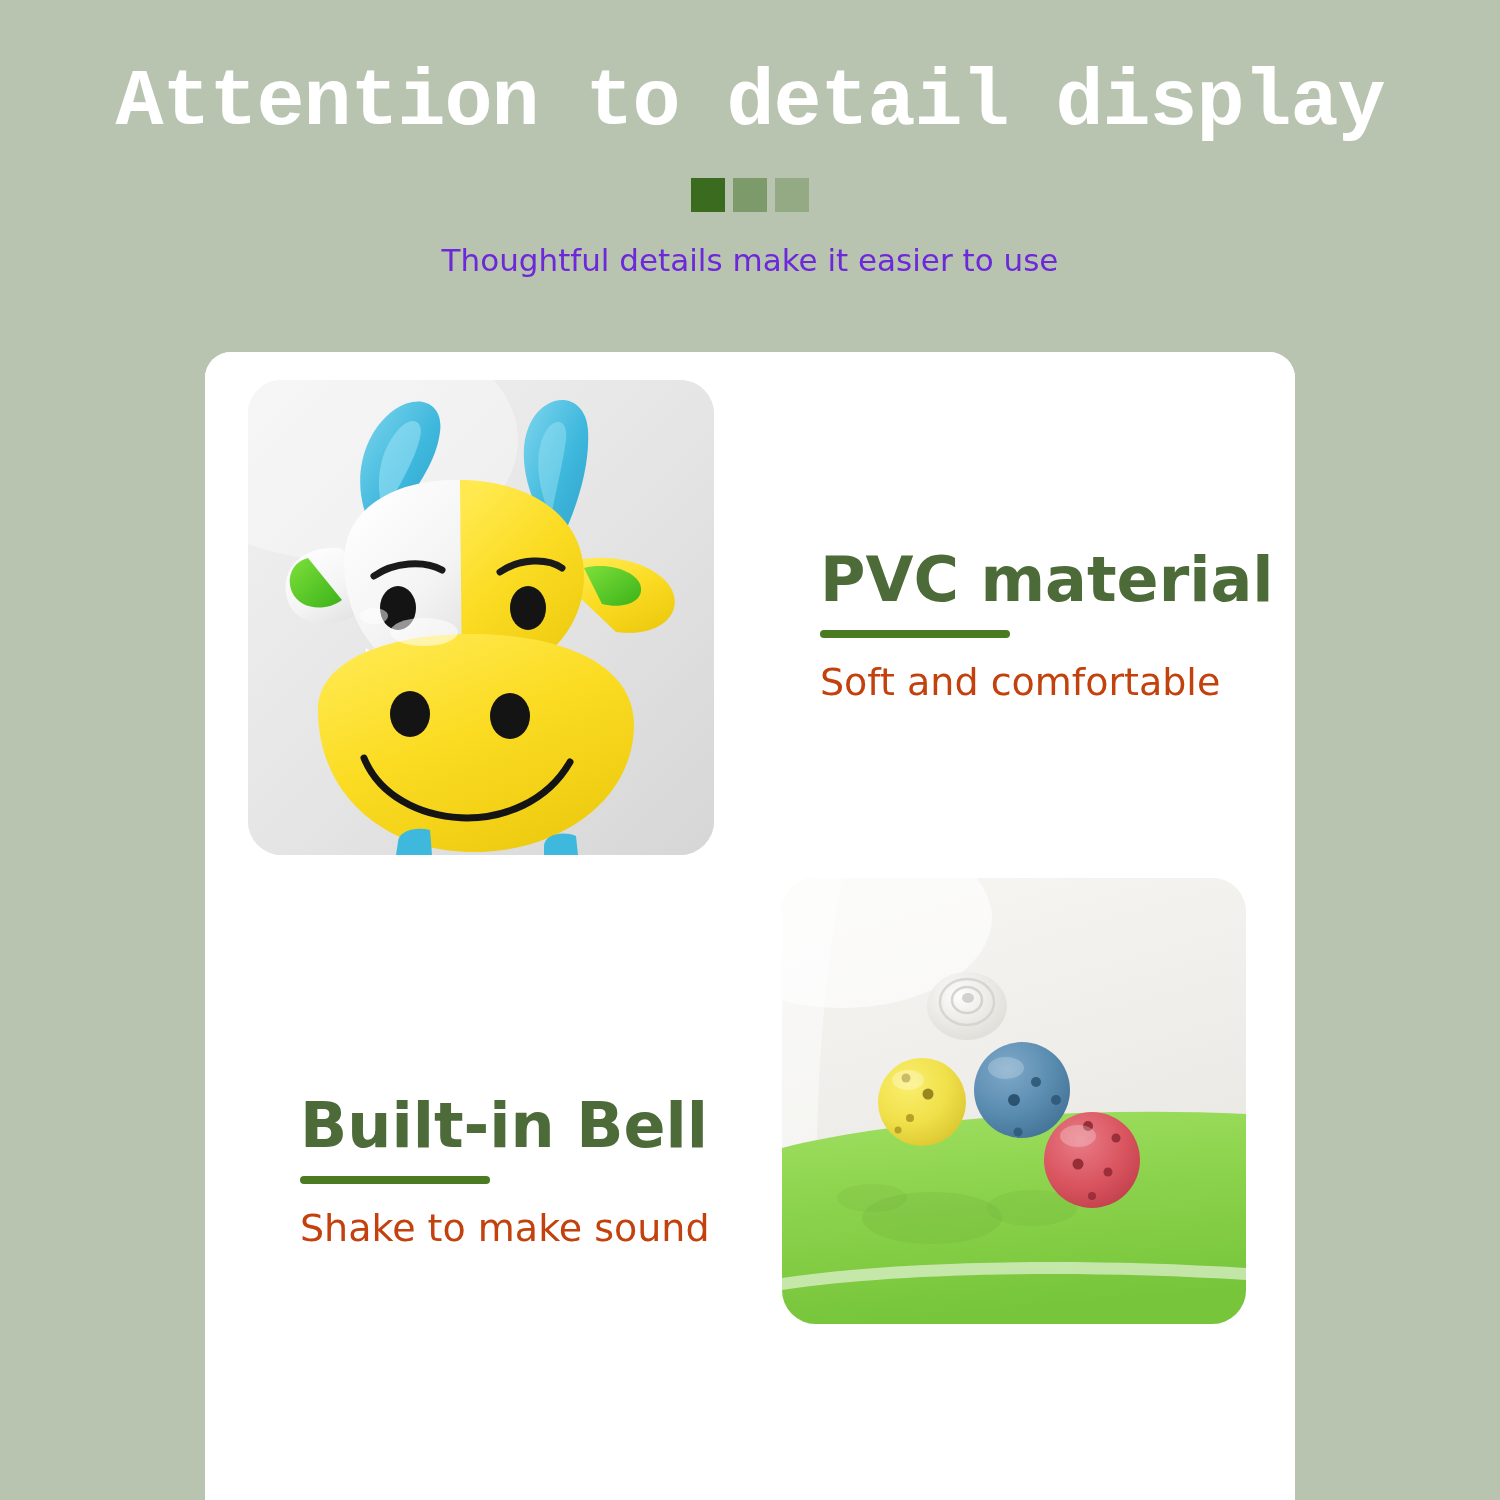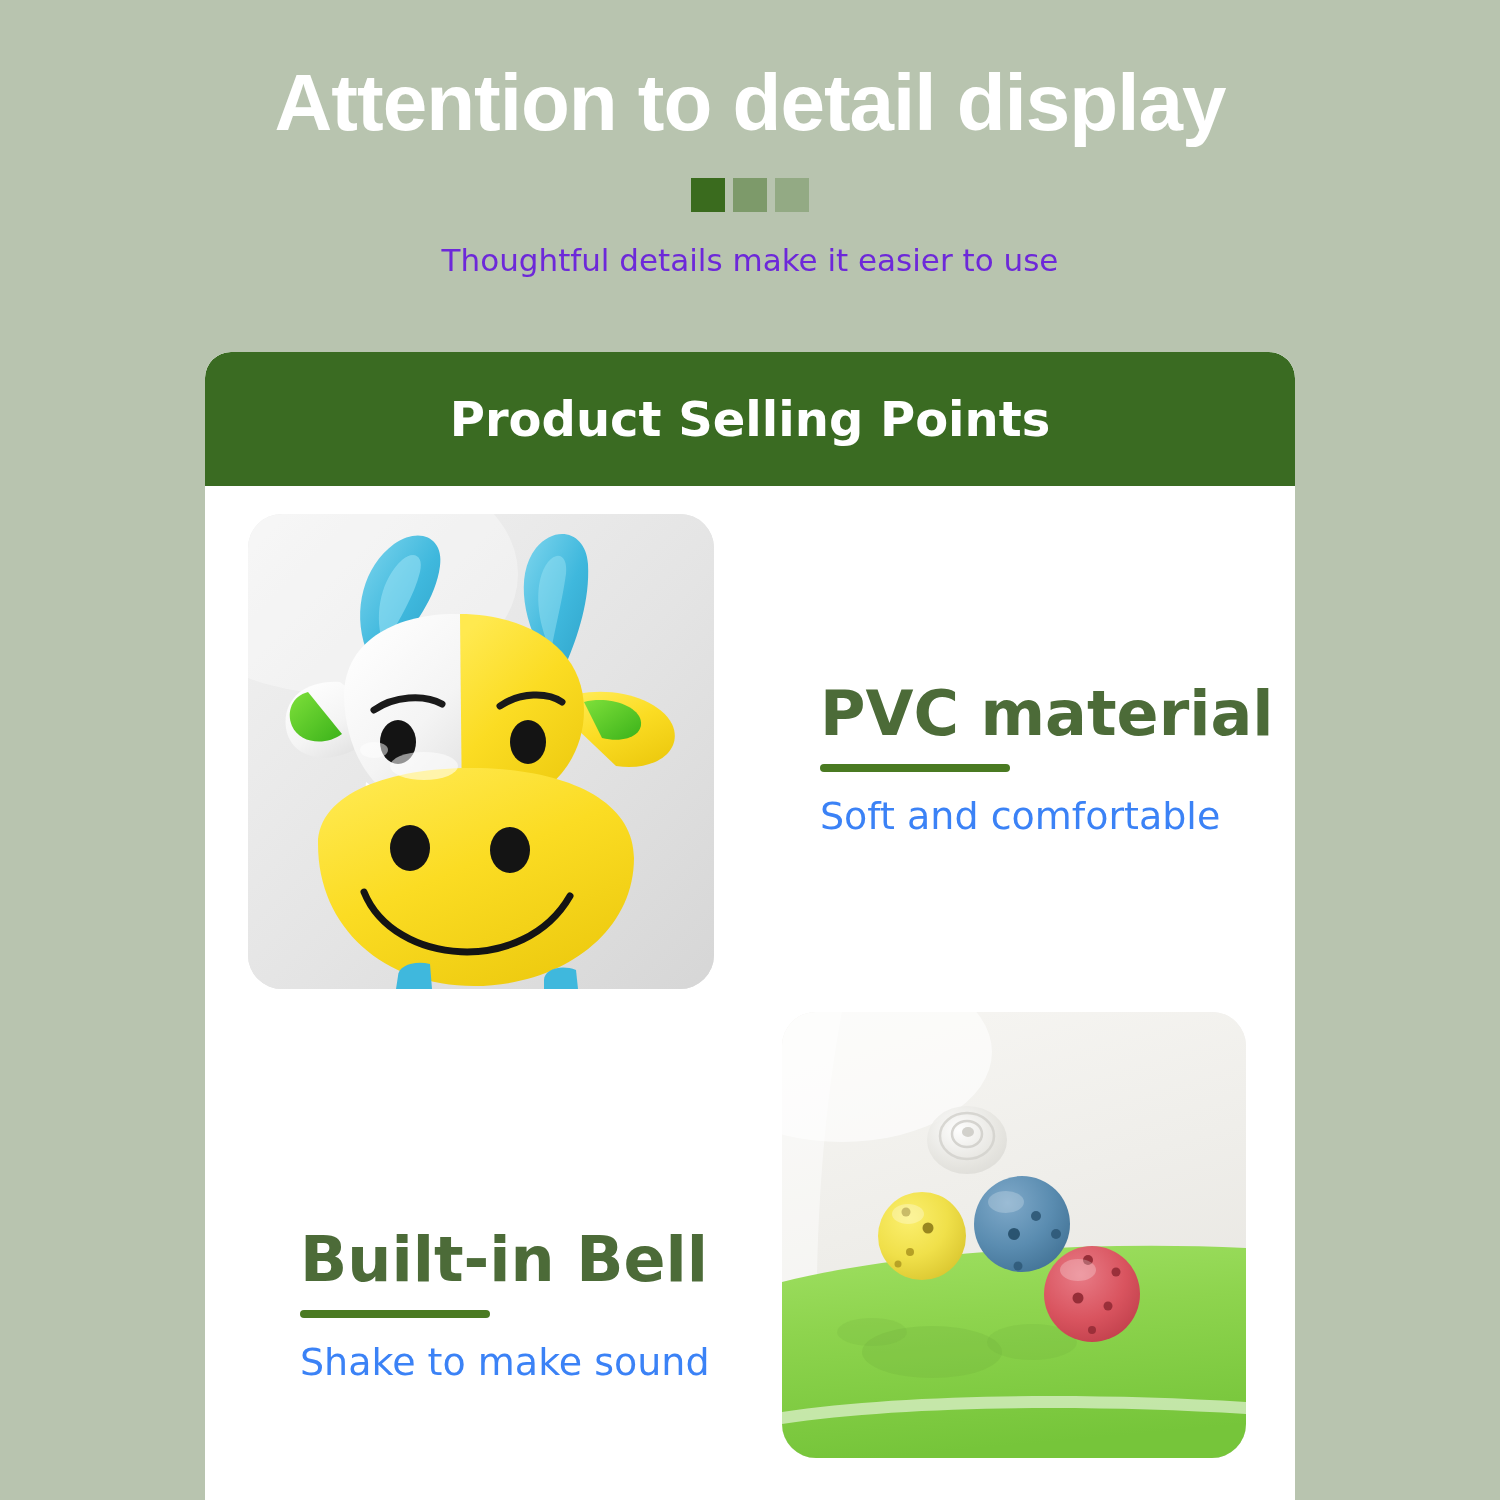--- a/index.html
+++ b/index.html
@@ -23,21 +23,21 @@
     text-align: center;
   }
   .page-title {
     margin: 0;
     padding-top: 60px;
     font-size: 80px;
     font-weight: bold;
     color: #ffffff;
     letter-spacing: -1px;
     line-height: 1.08;
-    font-family: Liberation Sans, sans-serif;
+    font-family: Liberation Mono, monospace;
   }
   .accent-squares {
     margin-top: 32px;
     display: flex;
     justify-content: center;
     gap: 8px;
   }
   .accent-square {
     width: 34px;
     height: 34px;
@@ -127,21 +127,21 @@
     margin-top: 16px;
     width: 190px;
     height: 8px;
     border-radius: 4px;
     background: #4a7a22;
   }
   .feature-sub {
     margin: 0;
     padding-top: 22px;
     font-size: 38px;
-    color: #3b82f6;
+    color: #c2410c;
     font-family: "DejaVu Sans", sans-serif;
   }
 
   
   .photo svg { display: block; width: 100%; height: 100%; }
 </style>
 </head>
 <body>
 
 <div class="page-header">
@@ -151,23 +151,20 @@
     <span class="accent-square sq-1"></span>
     <span class="accent-square sq-2"></span>
     <span class="accent-square sq-3"></span>
   </div>
 
   <p class="page-subtitle">Thoughtful details make it easier to use</p>
 </div>
 
 <div class="card">
 
-  <div class="card-header">
-    <span class="card-header-title">Product Selling Points</span>
-  </div>
 
   <div class="card-body">
 
     <div class="photo photo-cow">
       <svg viewBox="0 0 466 475" preserveAspectRatio="xMidYMid slice">
         <defs>
           <linearGradient id="bgG" x1="0" y1="0" x2="1" y2="1">
             <stop offset="0%" stop-color="#f2f2f2"></stop>
             <stop offset="55%" stop-color="#e4e4e4"></stop>
             <stop offset="100%" stop-color="#d6d6d6"></stop>

